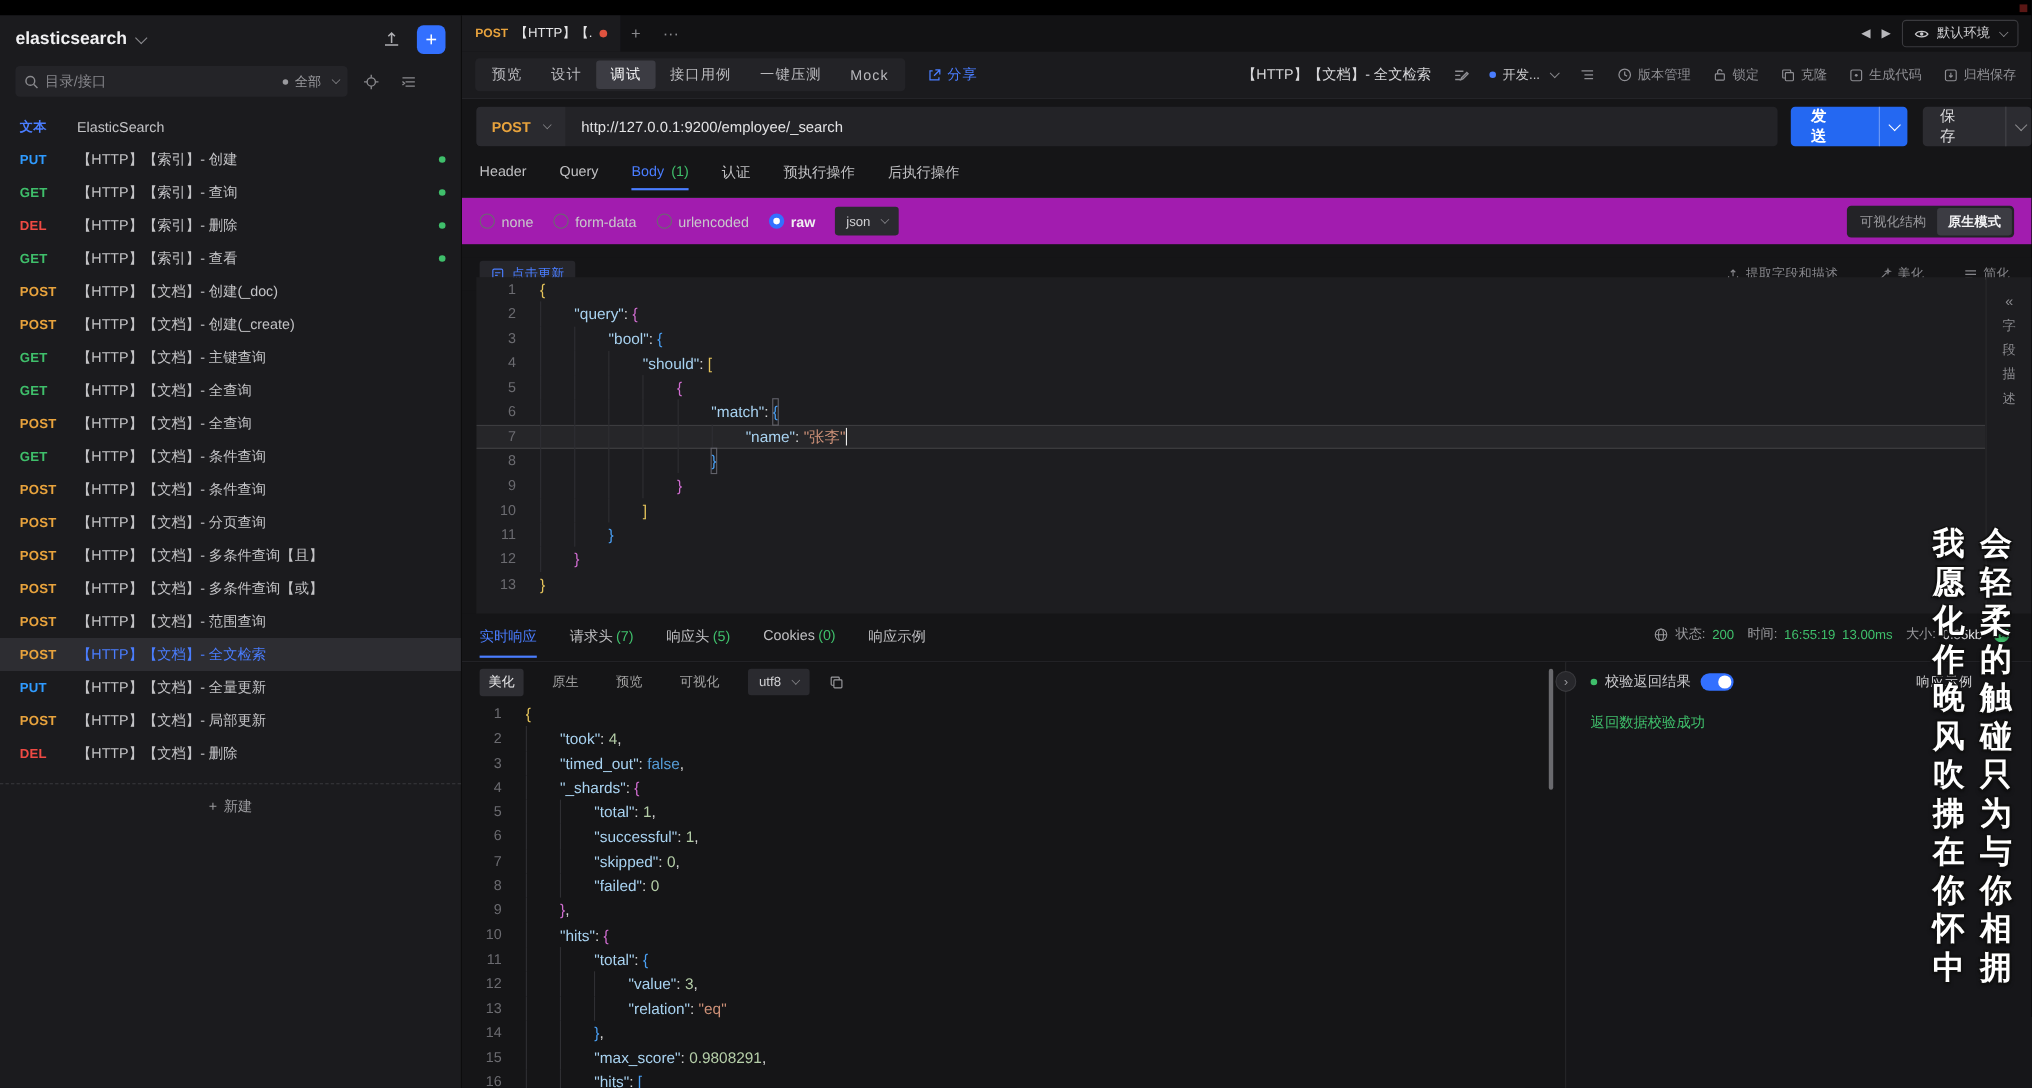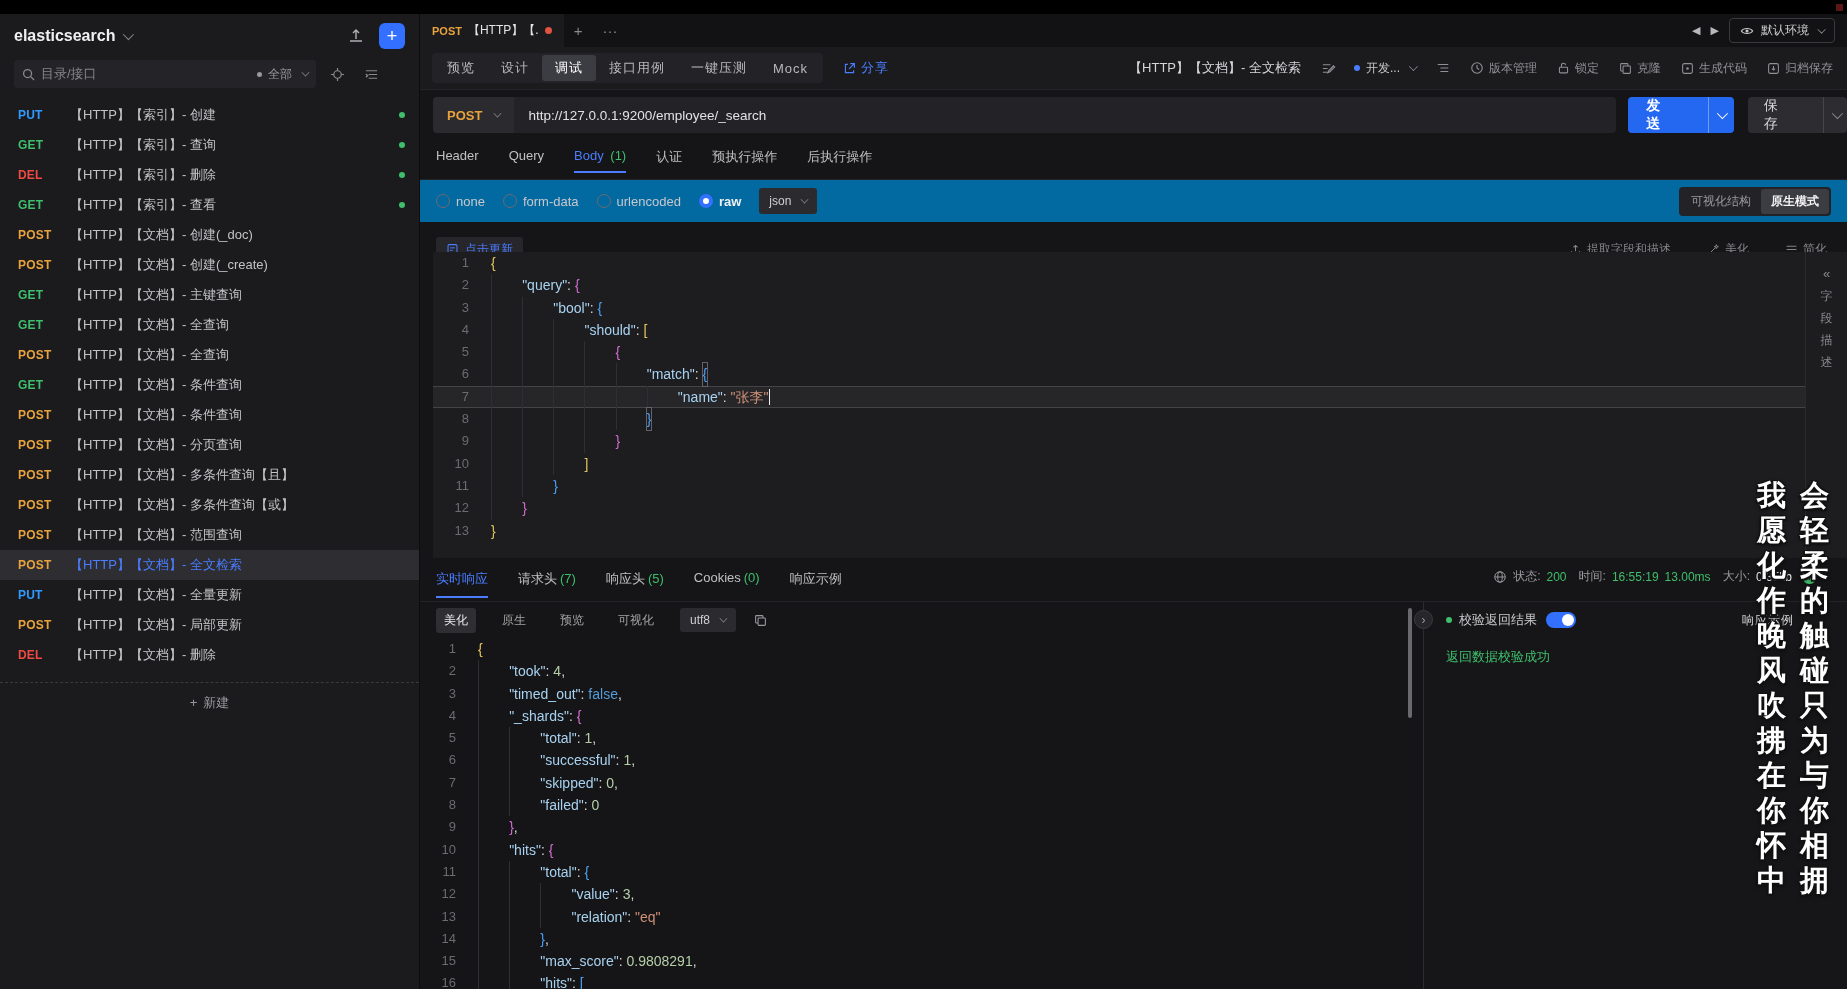--- a/index.html
+++ b/index.html
@@ -72,21 +72,21 @@
   .save-btn .dd{width:24px;height:36px;display:flex;align-items:center;justify-content:center;border-left:1px solid #45454a;}
 
   
   #reqtabs{position:absolute;left:0;top:126px;width:1427px;height:40px;display:flex;align-items:flex-start;padding:8px 0 0 16px;border-bottom:1px solid #242428;background:#151517;}
   .rtab{margin-right:30px;font-size:13px;color:#c0c0c3;padding-bottom:10px;cursor:pointer;position:relative;}
   .rtab.active{color:#4a7dff;}
   .rtab.active:after{content:"";position:absolute;left:0;right:0;bottom:0;height:2px;background:#4a7dff;}
   .rtab .cnt{color:#3fbf6b;margin-left:3px;}
 
   
-  #radiorow{position:absolute;left:0;top:166px;width:1427px;height:42px;display:flex;align-items:center;padding-left:16px;background:#0369a1;}
+  #radiorow{position:absolute;left:0;top:166px;width:1427px;height:42px;display:flex;align-items:center;padding-left:16px;background:#a21caf;}
   .radio{display:flex;align-items:center;margin-right:18px;cursor:pointer;}
   .radio .c{width:14px;height:14px;border-radius:50%;border:1.5px solid #6a6a70;margin-right:6px;}
   .radio.sel .c{border:4.5px solid #3370ff;background:#fff;}
   .radio .l{font-size:13px;color:#c8c8cb;}
   .radio.sel .l{color:#f0f0f2;font-weight:bold;}
   .mini-select{display:flex;align-items:center;gap:8px;background:#2a2a2f;border-radius:3px;height:26px;padding:5px 10px;font-size:12px;color:#d0d0d3;cursor:pointer;}
   #radiorow .right{margin-left:auto;margin-right:16px;display:flex;background:#232327;border-radius:4px;padding:2px;}
   .vmode{font-size:12px;color:#9a9a9e;padding:4px 10px;border-radius:3px;cursor:pointer;}
   .vmode.active{background:#3c3c43;color:#f2f2f4;font-weight:bold;}
 
@@ -109,21 +109,21 @@
   .tk-w{color:#569cd6;}.tk-p{color:#d4d4d4;}
   .tk-box{outline:1px solid #62626a;}
   .cursor{display:inline-block;width:1.5px;height:16px;background:#eee;margin-top:3px;}
 
   
   #fieldstrip{position:absolute;left:1385px;top:238px;width:42px;height:306px;background:#1d1d20;border-left:1px solid #2a2a2d;display:flex;flex-direction:column;align-items:center;padding-top:14px;gap:5px;color:#8a8a8e;font-size:12px;cursor:pointer;}
   #fieldstrip .cc{font-size:13px;margin-bottom:2px;}
 
   
   #resptabs{position:absolute;left:0;top:544px;width:1427px;height:44px;display:flex;align-items:flex-start;padding:12px 0 0 16px;border-bottom:1px solid #242428;background:#151517;}
-  #resptabs .right{margin-left:auto;display:flex;align-items:center;gap:6px;padding-right:30px;font-size:12px;color:#9a9a9e;margin-top:-2px;}
+  #resptabs .right{margin-left:auto;display:flex;align-items:center;gap:6px;padding-right:20px;font-size:12px;color:#9a9a9e;margin-top:-2px;}
   .grn{color:#3fbf6b;}
   .wht{color:#e4e4e6;}
   .dl-circle{width:15px;height:15px;border-radius:50%;background:#3fbf6b;color:#0c0c0d;font-size:10px;display:flex;align-items:center;justify-content:center;margin-left:4px;font-weight:bold;}
 
   
   #respleft{position:absolute;left:0;top:588px;width:1003px;height:387px;background:#151517;overflow:hidden;}
   #resptoolbar{display:flex;align-items:center;height:36px;padding-left:16px;gap:18px;}
   .rp-act{font-size:12px;color:#a3a3a3;cursor:pointer;padding:4px 8px;border-radius:3px;}
   .rp-act.active{background:#2e2e33;color:#e8e8ea;}
   #respcode{position:relative;}
@@ -184,20 +184,24 @@
             <path d="M8 1v3M8 12v3M1 8h3M12 8h3" stroke="#8a8a8e" stroke-width="1.3"></path>
           </svg>
       </span>
       <span class="icon-btn">
         <svg width="15" height="15" viewBox="0 0 16 16">
             <path d="M2 4h12M5 8h9M5 12h9M2 7.5l2 1.8-2 1.7" stroke="#8a8a8e" stroke-width="1.3" fill="none"></path>
           </svg>
       </span>
     </div>
     <div class="sb-list" id="sb-list">
+        <div class="sb-item">
+          <span class="m" style="color: rgb(74, 125, 255);">文本</span>
+          <span class="lb">ElasticSearch</span>
+        </div>
         <div class="sb-item">
           <span class="m" style="color: rgb(47, 155, 255);">PUT</span>
           <span class="lb">【HTTP】【索引】- 创建</span>
           <span class="gdot"></span>
         </div>
         <div class="sb-item">
           <span class="m" style="color: rgb(63, 191, 107);">GET</span>
           <span class="lb">【HTTP】【索引】- 查询</span>
           <span class="gdot"></span>
         </div>

